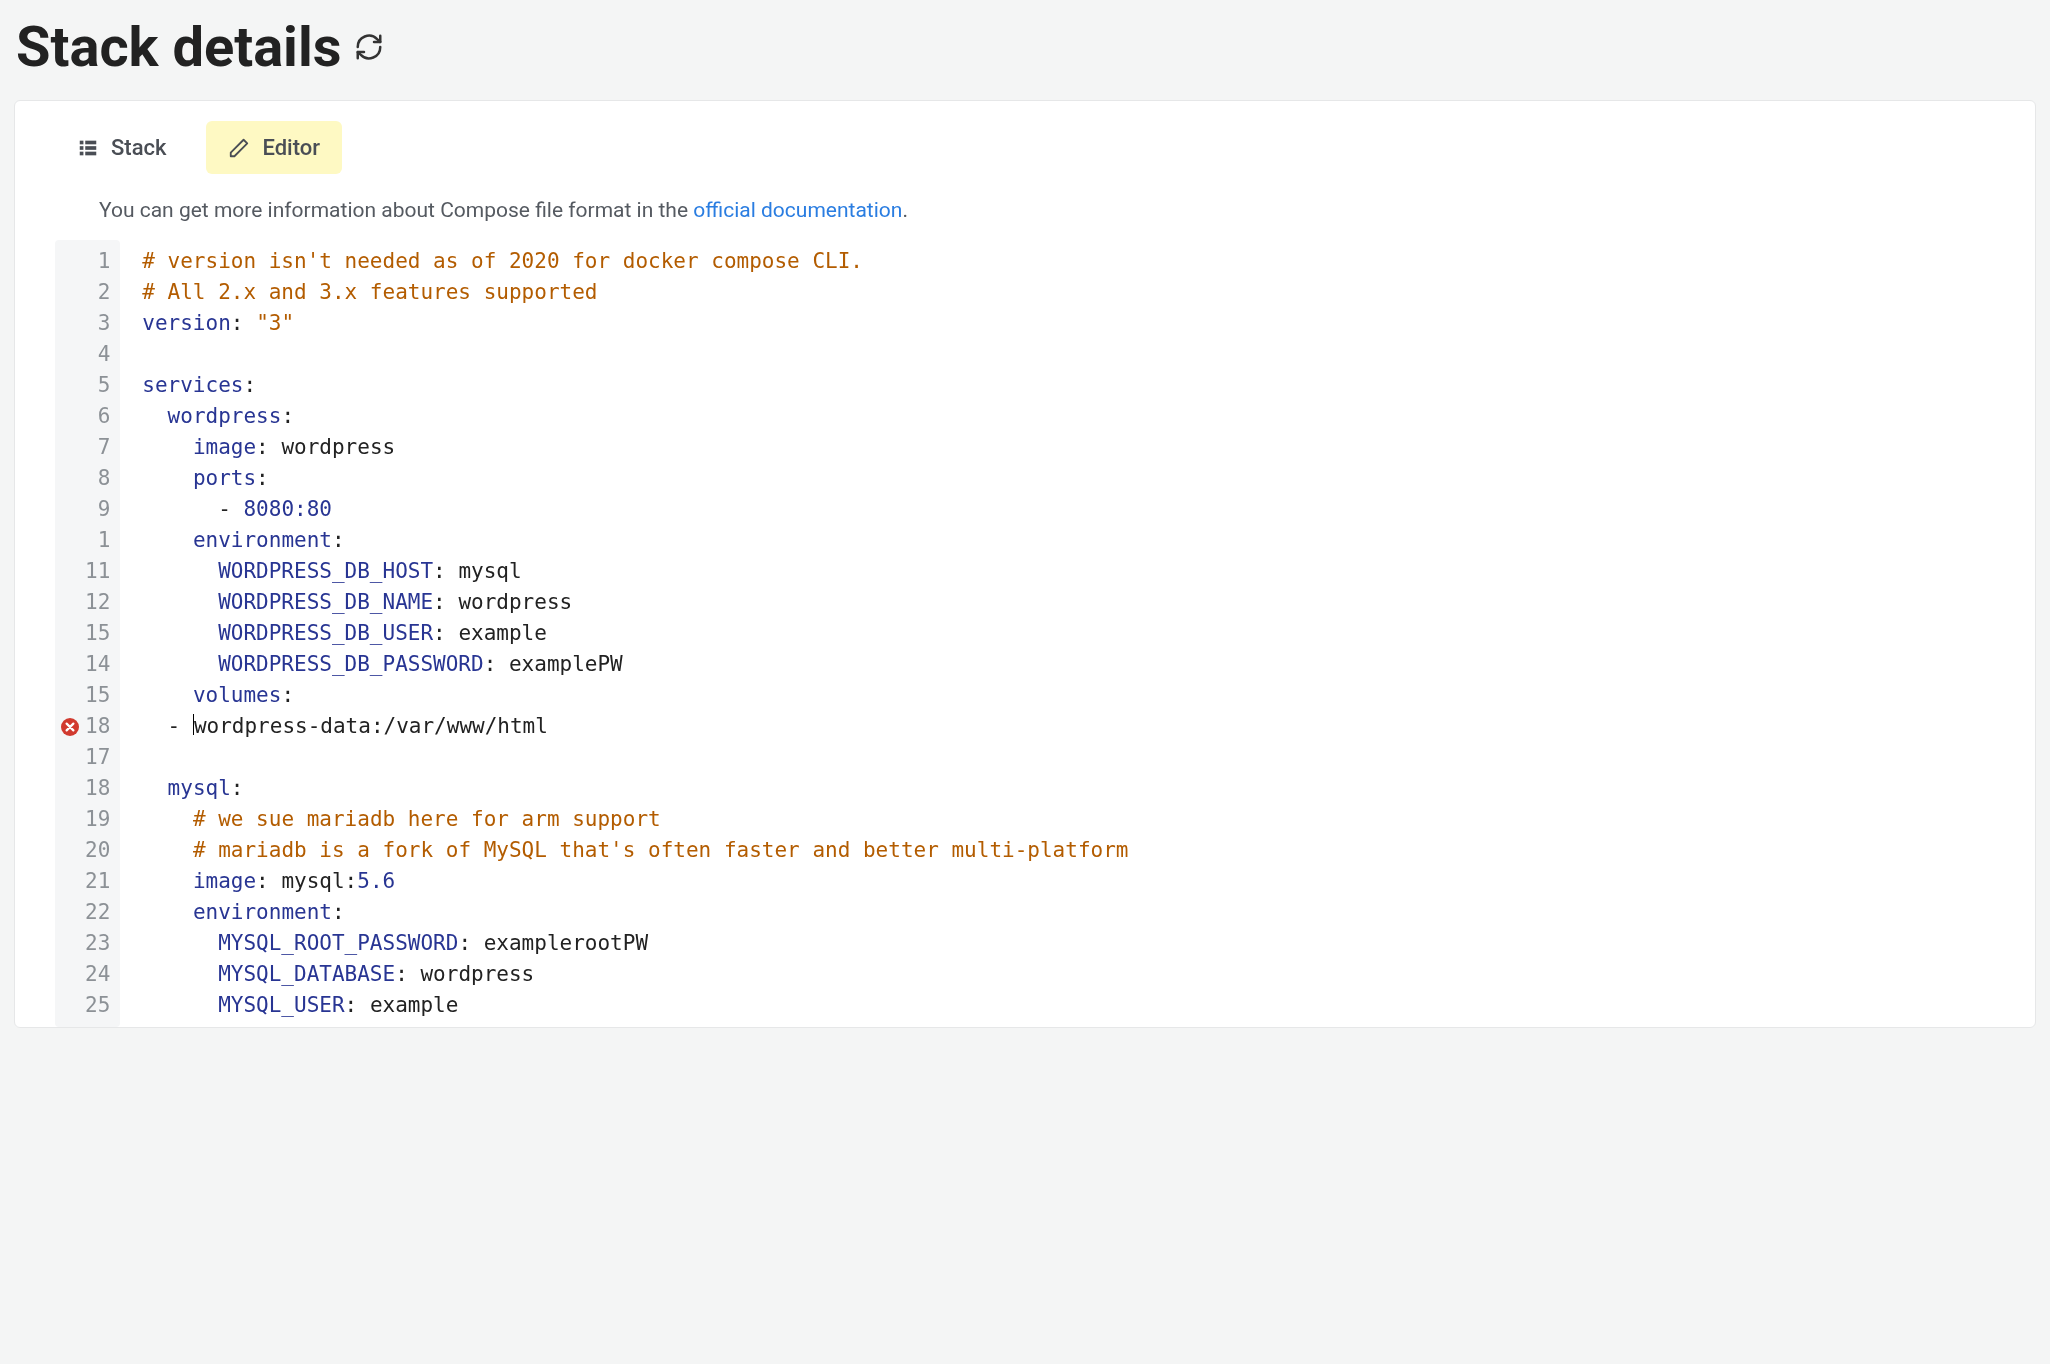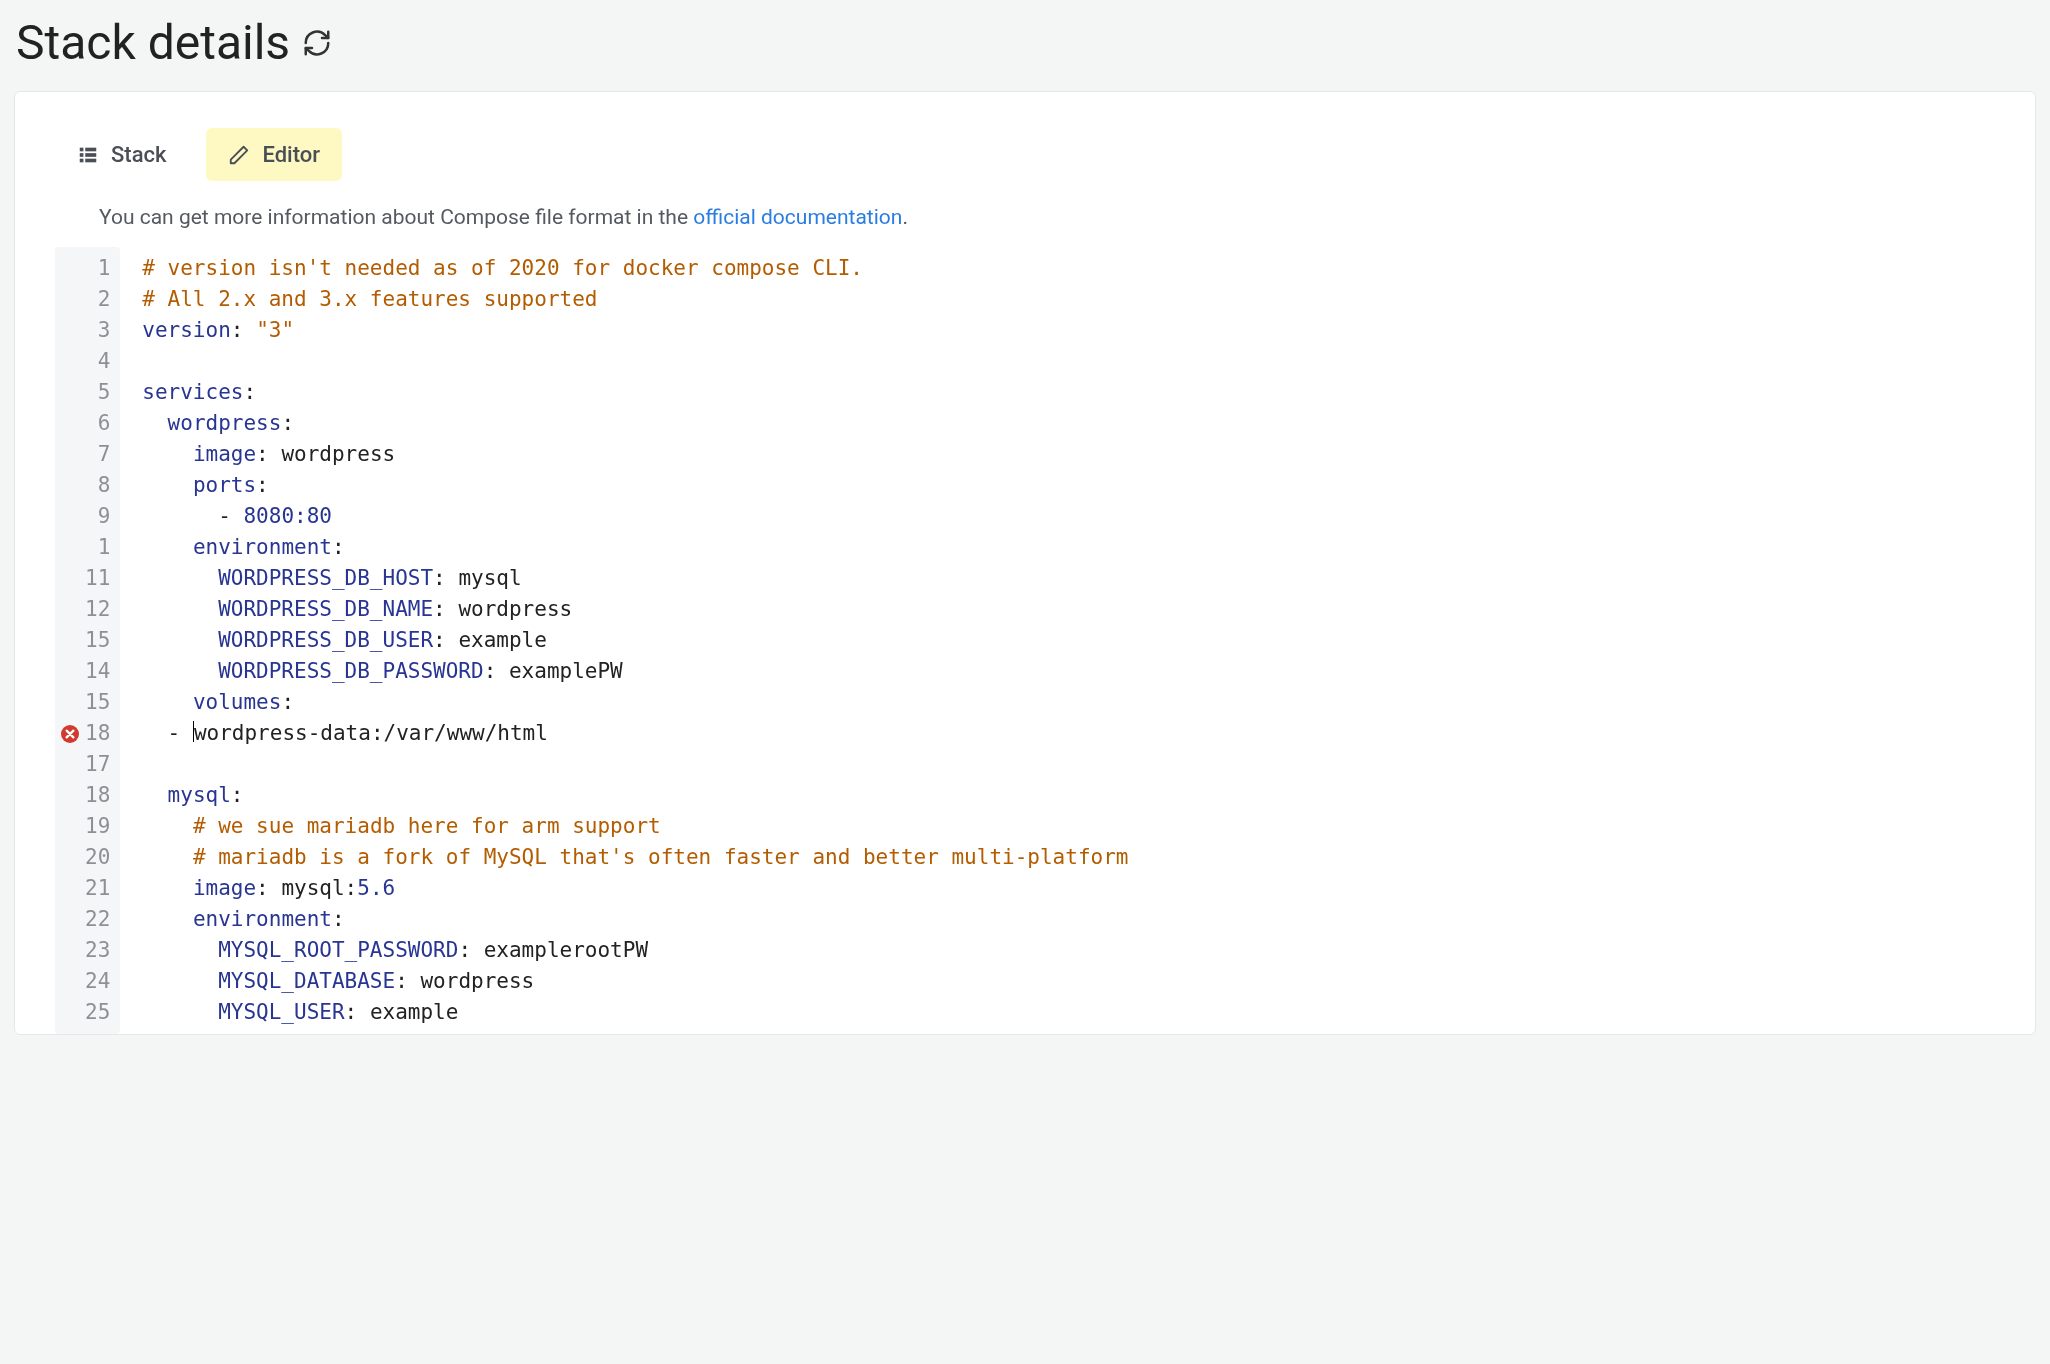--- a/index.html
+++ b/index.html
@@ -12,35 +12,35 @@
   .page {
     padding: 14px 14px 0 14px;
   }
   .title-row {
     display: flex;
     align-items: center;
     gap: 12px;
     padding: 0 0 20px 2px;
   }
   .page-title {
-    font-size: 48px;
-    font-weight: 400;
+    font-size: 56px;
+    font-weight: 700;
     color: #222;
   }
   .refresh-icon {
     width: 30px;
     height: 30px;
     cursor: pointer;
     color: #333;
   }
   .card {
     background: #fff;
     border: 1px solid #e6e7e8;
     border-radius: 6px;
-    padding: 36px 40px 0 40px;
+    padding: 20px 40px 0 40px;
   }
   .tabs {
     display: flex;
     gap: 18px;
     margin-bottom: 24px;
   }
   .tab {
     display: inline-flex;
     align-items: center;
     gap: 12px;

